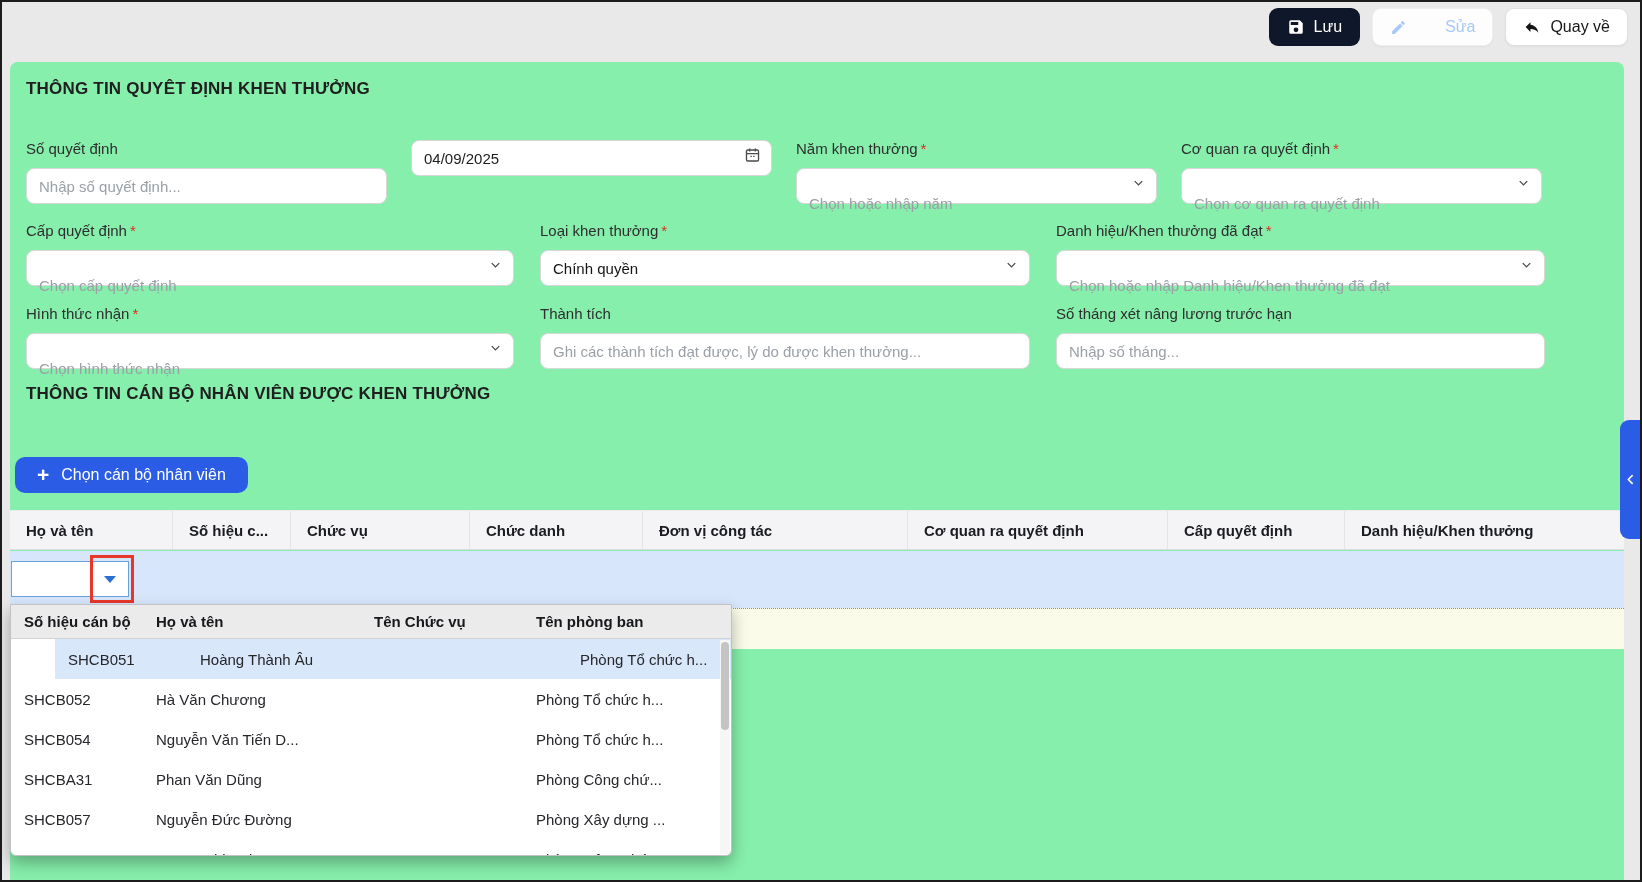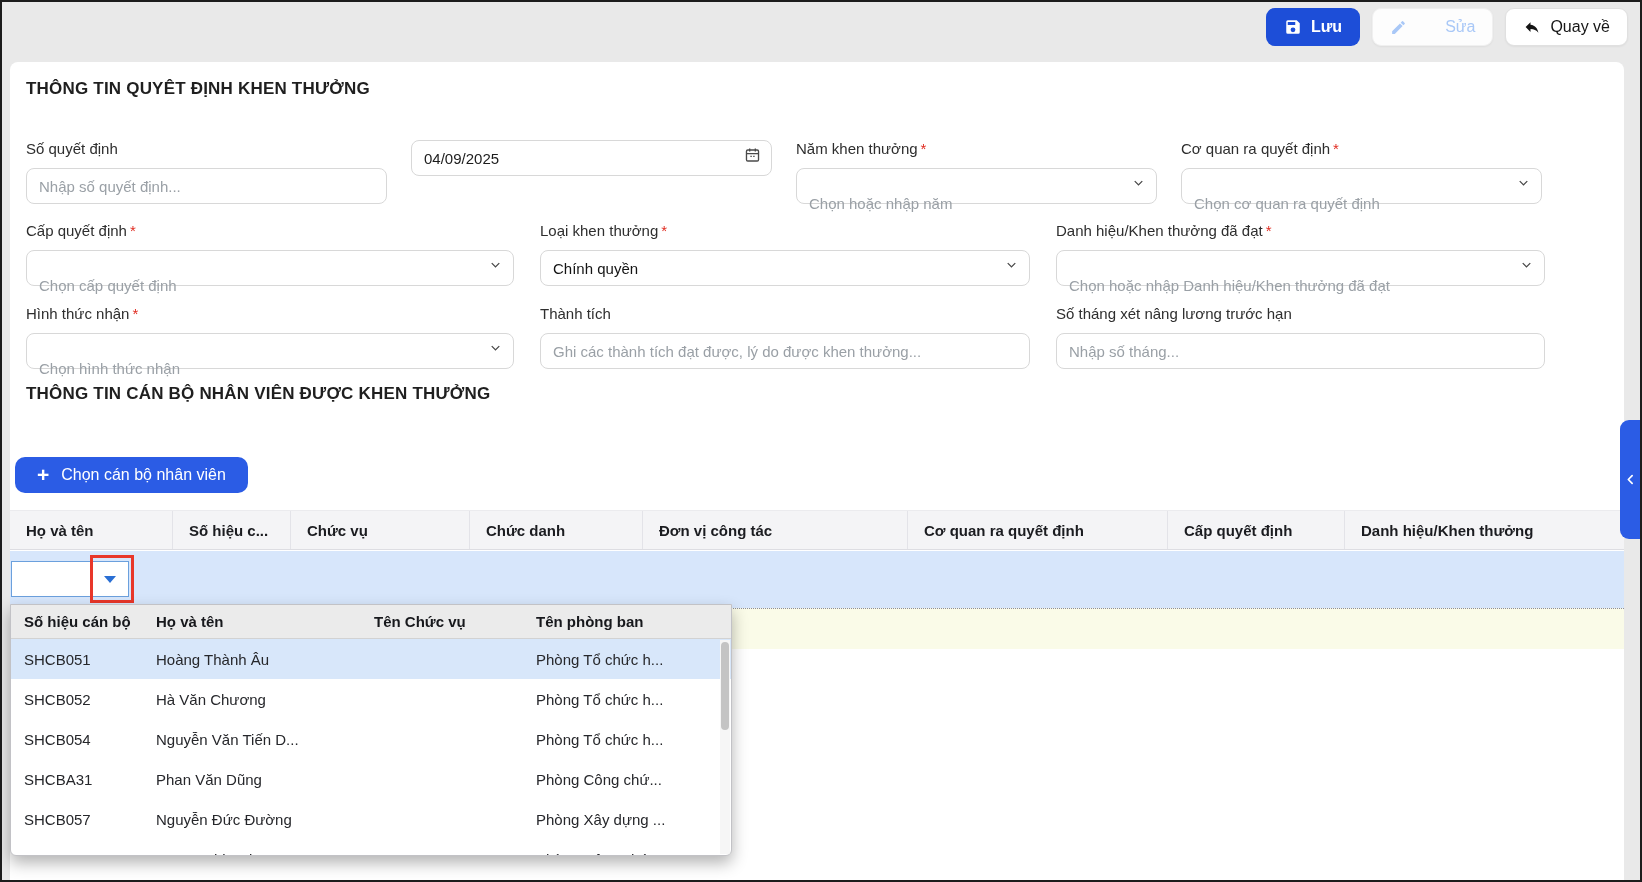--- a/index.html
+++ b/index.html
@@ -7,28 +7,28 @@
   body { font-family:"Liberation Sans", sans-serif; }
   .screen{
     position:relative; width:1642px; height:882px;
     border:2px solid #1c1c1c; background:#e9e9e9; overflow:hidden;
   }
   
   .toolbar{ position:absolute; top:6px; right:12px; display:flex; gap:12px; z-index:20; }
   .btn{ height:38px; display:flex; align-items:center; gap:9px; padding:0 17px;
         border-radius:9px; font-size:16px; cursor:pointer; border:1px solid transparent;}
   .btn svg{ flex:0 0 auto; }
-  .btn-primary{ background:#1d4ed8; color:#fff; font-weight:700; }
+  .btn-primary{ background:#0f172a; color:#fff; font-weight:400; }
   .btn-disabled{ background:#fdfdfd; color:#a9c8f7; border-color:#f0f0f0;
                  box-shadow:0 1px 2px rgba(0,0,0,.05); font-weight:500;gap:38px;}
   .btn-plain{ background:#fff; color:#161616; border-color:#e0e0e0;
               box-shadow:0 1px 2px rgba(0,0,0,.05); font-weight:500;}
   
   .card{ position:absolute; left:8px; top:60px; width:1614px; bottom:0;
-         background:#ffffff; border-radius:8px 8px 0 0; }
+         background:#86efac; border-radius:8px 8px 0 0; }
   .section-title{ position:absolute; left:16px; font-size:17px; font-weight:700;
                   color:#1f1f1f; letter-spacing:.2px; }
   #title-decision{ top:17px; }
   #title-employee{ top:322px; }
   
   .form-row{ position:absolute; left:16px; display:grid; }
   #form-row-1{ top:78px; grid-template-columns:361px 361px 361px 361px; column-gap:24px; }
   #form-row-2{ top:160px; grid-template-columns:488px 490px 489px; column-gap:26px; }
   #form-row-3{ top:243px; grid-template-columns:488px 490px 489px; column-gap:26px; }
   .field-label{ font-size:15px; color:#2e2e2e; height:21px; margin-bottom:7px; display:block;}
@@ -76,21 +76,21 @@
              border:3px solid #e8372a; pointer-events:none; }
   .pending-row{ position:absolute; left:0; top:546px; width:1614px; height:41px;
              background:#fafbe8; border-top:1px dotted #8d8d9a; }
   
   .dropdown{ position:absolute; left:0; top:542px; width:722px; height:252px;
              background:#fff; border:1px solid #c2c2c6; border-radius:0 0 6px 6px;
              box-shadow:0 7px 16px rgba(0,0,0,.3); overflow:hidden; z-index:10; }
   .dd-header{ height:34px; background:#ebebeb; border-bottom:1px solid #d2d2d2;
              display:flex; align-items:center; font-size:15px; font-weight:700; color:#17181c;}
   .dd-row{ height:40px; display:flex; align-items:center; font-size:15px; color:#26272b; cursor:pointer;}
-  .dd-row.highlight{ background:#d8e7fa; }
+  .dd-row.highlight{ background:#d8e7fa;margin-left:44px; }
   .dd-c1{ width:140px; padding-left:13px; } .dd-c2{ width:218px; padding-left:5px; }
   .dd-c3{ width:162px; padding-left:5px; } .dd-c4{ flex:1; padding-left:5px;
            white-space:nowrap; overflow:hidden; }
   .dd-scroll{ position:absolute; right:1px; top:35px; bottom:1px; width:10px; background:#f6f6f6;}
   .dd-thumb{ position:absolute; left:1px; top:2px; width:8px; height:88px;
              background:#c4c4c4; border-radius:4px; cursor:pointer;}
   
   .side-tab{ position:absolute; right:0; top:418px; width:20px; height:119px;
              background:#2b5ce5; border-radius:9px 0 0 9px; z-index:15; cursor:pointer;
              display:flex; align-items:center; justify-content:center; }

